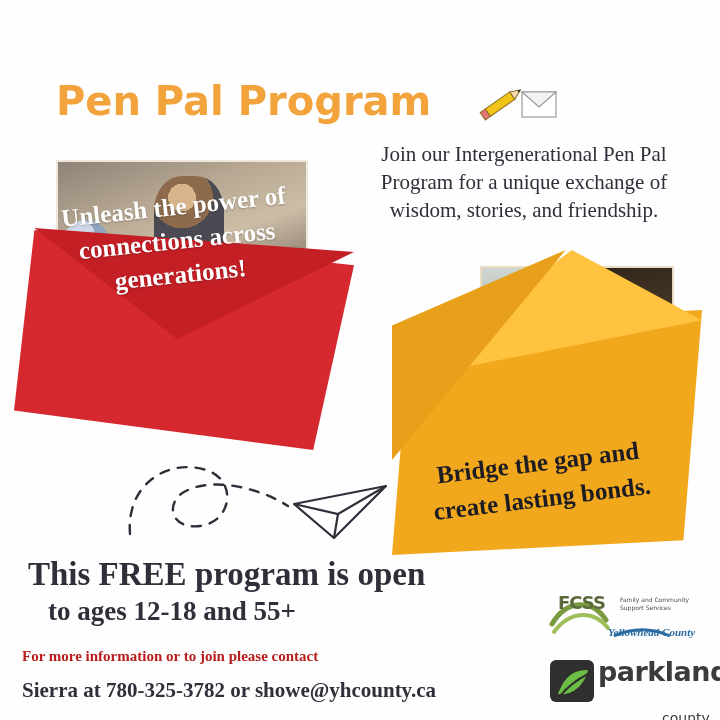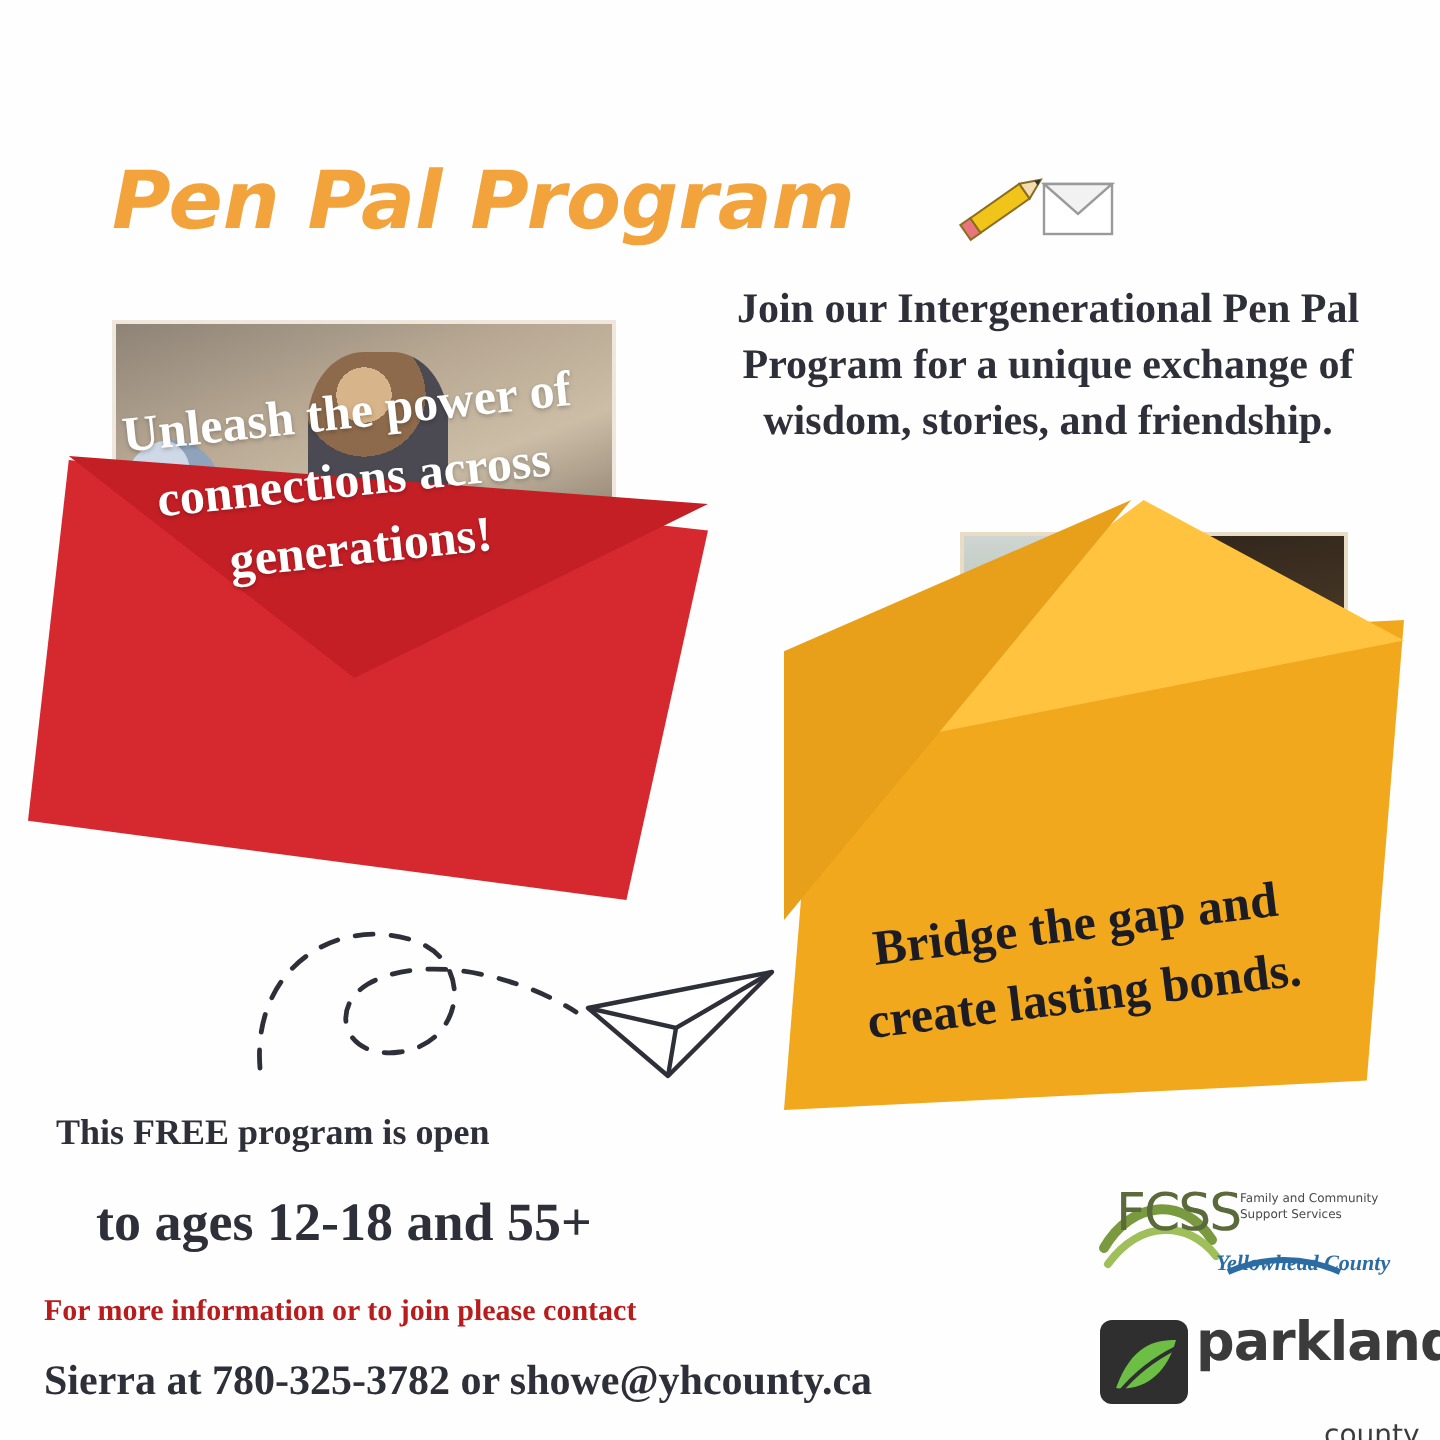--- a/index.html
+++ b/index.html
@@ -35,41 +35,40 @@
     color: #c1272d;
   }
   .subtitle {
     position: absolute;
     top: 78px;
     left: 56px;
     font-family: "DejaVu Sans", sans-serif;
     font-weight: bold;
     font-size: 40px;
     color: #f2a33c;
-    font-style: italic;
   }
 
   
   .doodle {
     position: absolute;
     top: 82px;
     left: 478px;
     width: 80px;
     height: 46px;
   }
 
   
   .intro {
     position: absolute;
     top: 140px;
     left: 352px;
     width: 344px;
     text-align: center;
     font-family: "Liberation Serif", serif;
-    font-weight: bold;
+    font-weight: normal;
     font-size: 21px;
     line-height: 28px;
     color: #2f2f3a;
   }
 
   
   .env-red {
     position: absolute;
     left: 14px;
     top: 140px;
@@ -231,21 +230,21 @@
     height: 130px;
   }
 
   
   .free-line1 {
     position: absolute;
     left: 28px;
     top: 556px;
     font-family: "Liberation Serif", serif;
     font-weight: bold;
-    font-size: 18px;
+    font-size: 33px;
     color: #2f2f3a;
   }
   .free-line2 {
     position: absolute;
     left: 48px;
     top: 596px;
     font-family: "Liberation Serif", serif;
     font-weight: bold;
     font-size: 27px;
     color: #2f2f3a;
@@ -276,22 +275,22 @@
     left: 548px;
     top: 590px;
     width: 160px;
     height: 56px;
   }
   .fcss-text {
     position: absolute;
     left: 558px;
     top: 592px;
     font-family: "DejaVu Sans", sans-serif;
-    font-weight: normal;
-    font-size: 26px;
+    font-weight: bold;
+    font-size: 18px;
     color: #5a6a3a;
     letter-spacing: -1px;
   }
   .fcss-sub {
     position: absolute;
     left: 620px;
     top: 596px;
     font-family: "DejaVu Sans", sans-serif;
     font-size: 6px;
     line-height: 8px;

